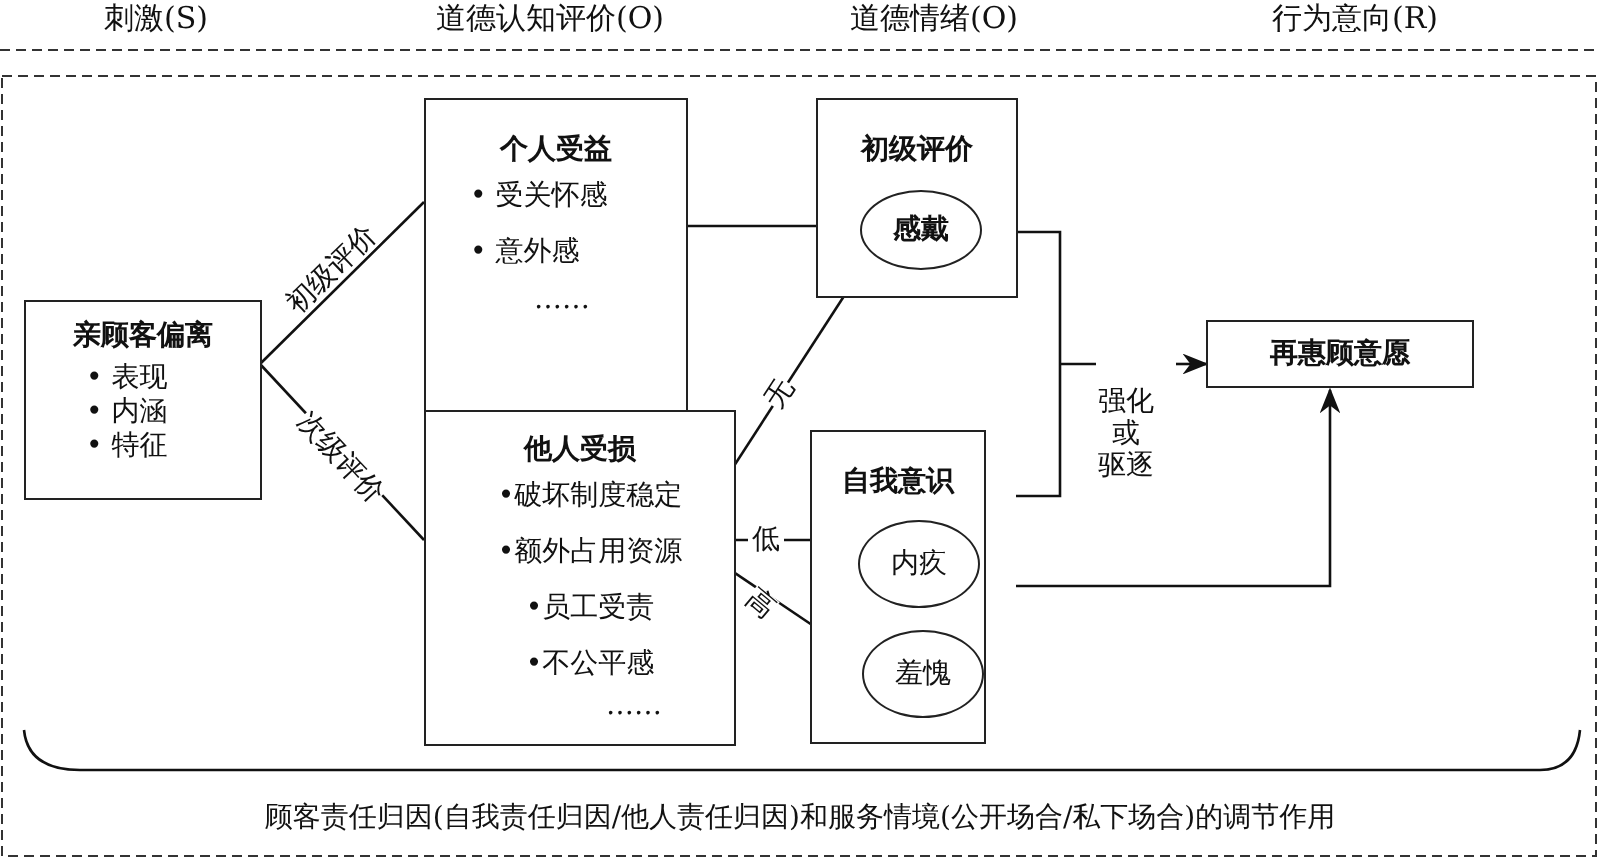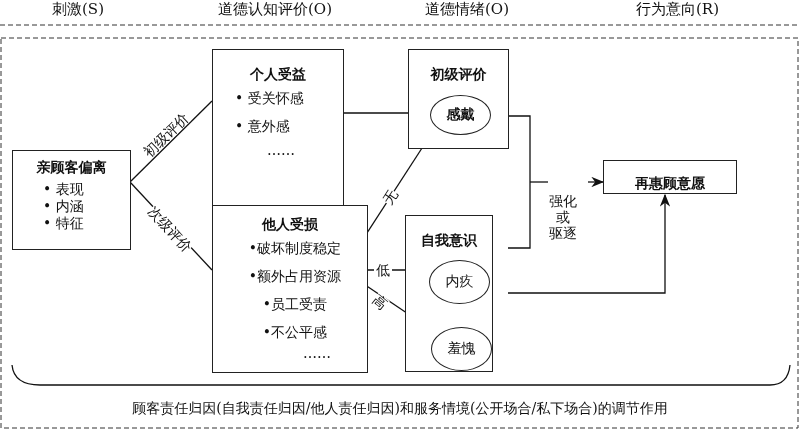--- a/index.html
+++ b/index.html
@@ -81,23 +81,23 @@
 
 <div class="box" style="left:408px;top:49px;width:101px;height:100px;padding-top:16px;">
   <div class="title">初级评价</div>
 </div>
 <div class="ellipse" style="left:430px;top:95px;width:61px;height:40px;font-weight:bold;">感戴</div>
 
 <div class="box" style="left:405px;top:215px;width:88px;height:157px;padding-top:16px;">
   <div class="title">自我意识</div>
 </div>
 <div class="ellipse" style="left:429px;top:260px;width:61px;height:44px;">内疚</div>
-<div class="ellipse" style="left:431px;top:327px;width:61px;height:44px;text-align:center;">羞愧</div>
+<div class="ellipse" style="left:431px;top:315px;width:61px;height:44px;text-align:center;">羞愧</div>
 
-<div class="box" style="left:603px;top:160px;width:134px;height:34px;display:flex;align-items:flex-end;justify-content:center;">
+<div class="box" style="left:603px;top:160px;width:134px;height:34px;display:flex;align-items:center;justify-content:center;">
   <div class="title">再惠顾意愿</div>
 </div>
 
 <div class="lbl" style="left:138px;top:128px;transform:rotate(-44deg);">初级评价</div>
 <div class="lbl" style="left:142px;top:222px;transform:rotate(47deg);">次级评价</div>
 <div class="lbl" style="left:383px;top:190px;transform:rotate(-57deg);">无</div>
 <div class="lbl" style="left:374px;top:263px;padding:0 2px;">低</div>
 <div class="lbl" style="left:373px;top:295px;transform:rotate(40deg);">高</div>
 <div class="lbl" style="left:549px;top:157px;text-align:center;line-height:16px;background:transparent;margin-top:36px;">
   <div>强化</div>

